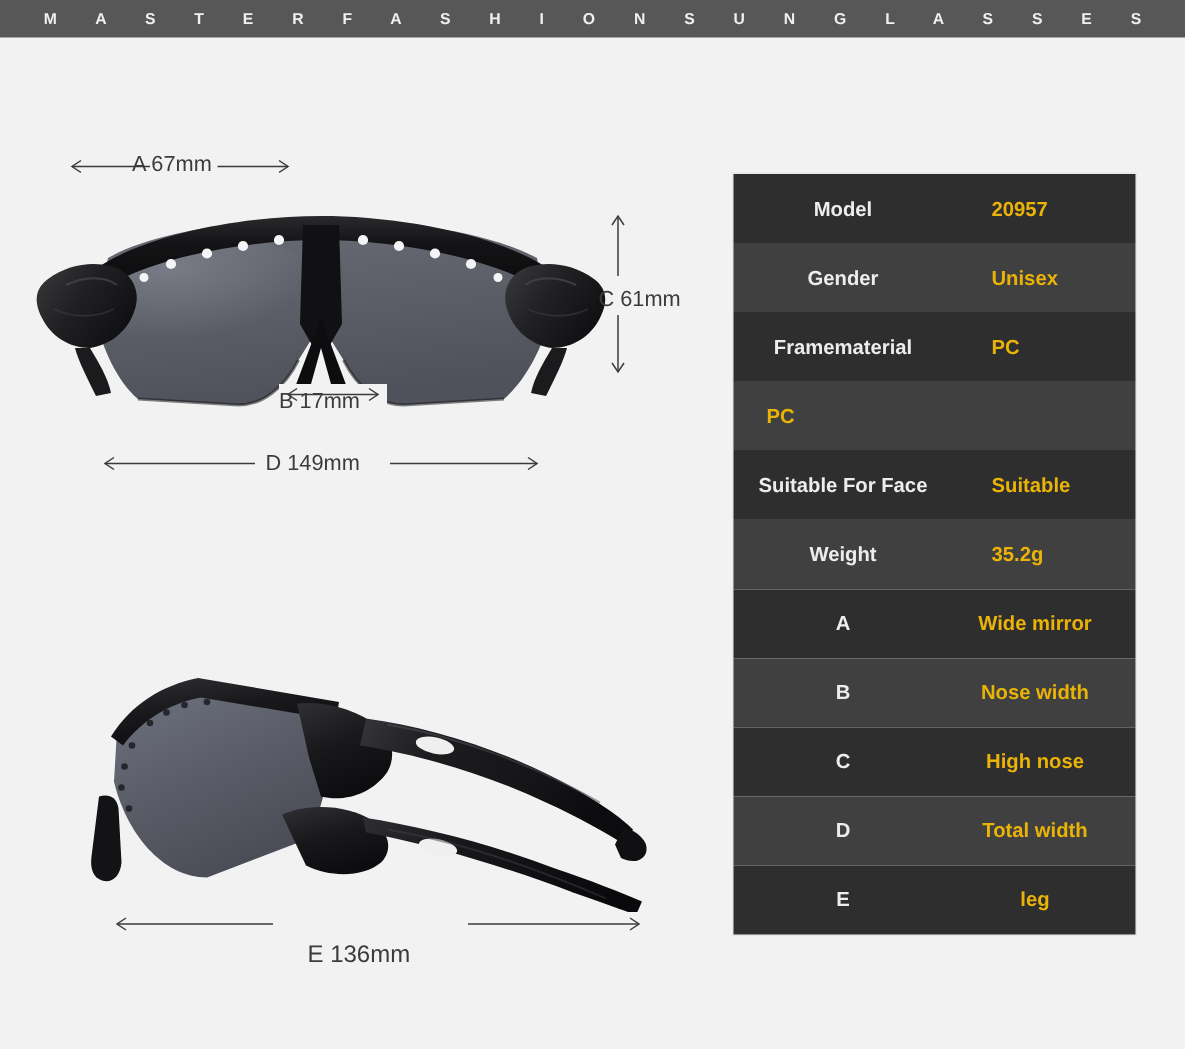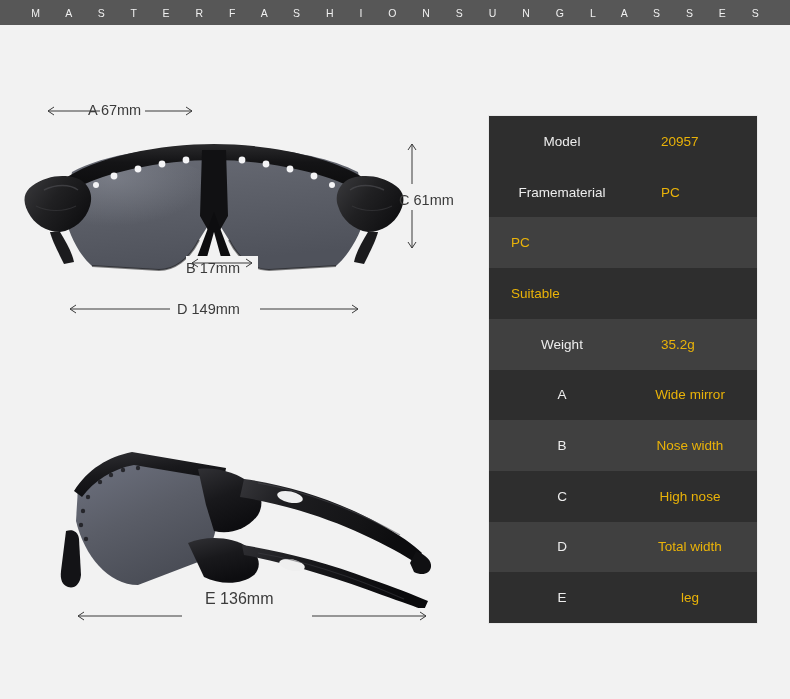--- a/index.html
+++ b/index.html
@@ -25,21 +25,21 @@
     background: #575757;
     display: flex;
     align-items: center;
     justify-content: center;
   }
   .banner-text {
     color: #f0f0f0;
     font-size: 10.5px;
     letter-spacing: 11.5px;
     text-indent: 11.5px;
-    font-weight: 400;
+    font-weight: 700;
     white-space: nowrap;
     font-family: "Liberation Sans", sans-serif;
     text-align: right;
   }
 
   
   .dim-label {
     position: absolute;
     color: #3b3b3b;
     font-size: 14.5px;
@@ -57,20 +57,21 @@
   
   .spec-table {
     position: absolute;
     left: 489px;
     top: 116px;
     width: 268px;
     height: 507px;
     display: flex;
     flex-direction: column;
     box-shadow: 0 0 0 1px rgba(0,0,0,0.04);
+    font-weight: bold;
   }
   .spec-row {
     flex: 1 1 0;
     display: flex;
     align-items: center;
     min-height: 0;
   }
   .spec-row.odd  { background: #2e2e2e; }
   .spec-row.even { background: #404040; }
 
@@ -321,36 +322,41 @@
 </div>
 
 <svg class="photo" style="left:72px; top:608px; width:360px; height:16px;" width="360" height="16" viewBox="0 0 360 16" xmlns="http://www.w3.org/2000/svg">
   <g stroke="#3b3b3b" stroke-width="1" fill="none">
     <line x1="6" y1="8" x2="110" y2="8"></line>
     <polyline points="12,4 6,8 12,12"></polyline>
     <line x1="240" y1="8" x2="354" y2="8"></line>
     <polyline points="348,4 354,8 348,12"></polyline>
   </g>
 </svg>
-<div class="dim-label" style="left:205px; top:590px; font-size:16px;">E 136mm</div>
+<div class="dim-label" style="left:205px; top:628px; font-size:16px;">E 136mm</div>
 
 <div class="spec-table">
 
 <div class="spec-row odd">
       <div class="spec-key">Model</div>
       <div class="spec-val">20957</div>
     </div>
+    <div class="spec-row even">
+      <div class="spec-key">Gender</div>
+      <div class="spec-val">Unisex</div>
+    </div>
     <div class="spec-row odd">
       <div class="spec-key">Framematerial</div>
       <div class="spec-val">PC</div>
     </div>
     <div class="spec-row even">
       <div class="spec-val">PC</div>
     </div>
     <div class="spec-row odd">
+      <div class="spec-key">Suitable For Face</div>
       <div class="spec-val">Suitable</div>
     </div>
     <div class="spec-row even">
       <div class="spec-key">Weight</div>
       <div class="spec-val">35.2g</div>
     </div>
     <div class="spec-row odd val-right">
       <div class="spec-key">A</div>
       <div class="spec-val">Wide mirror</div>
     </div>

